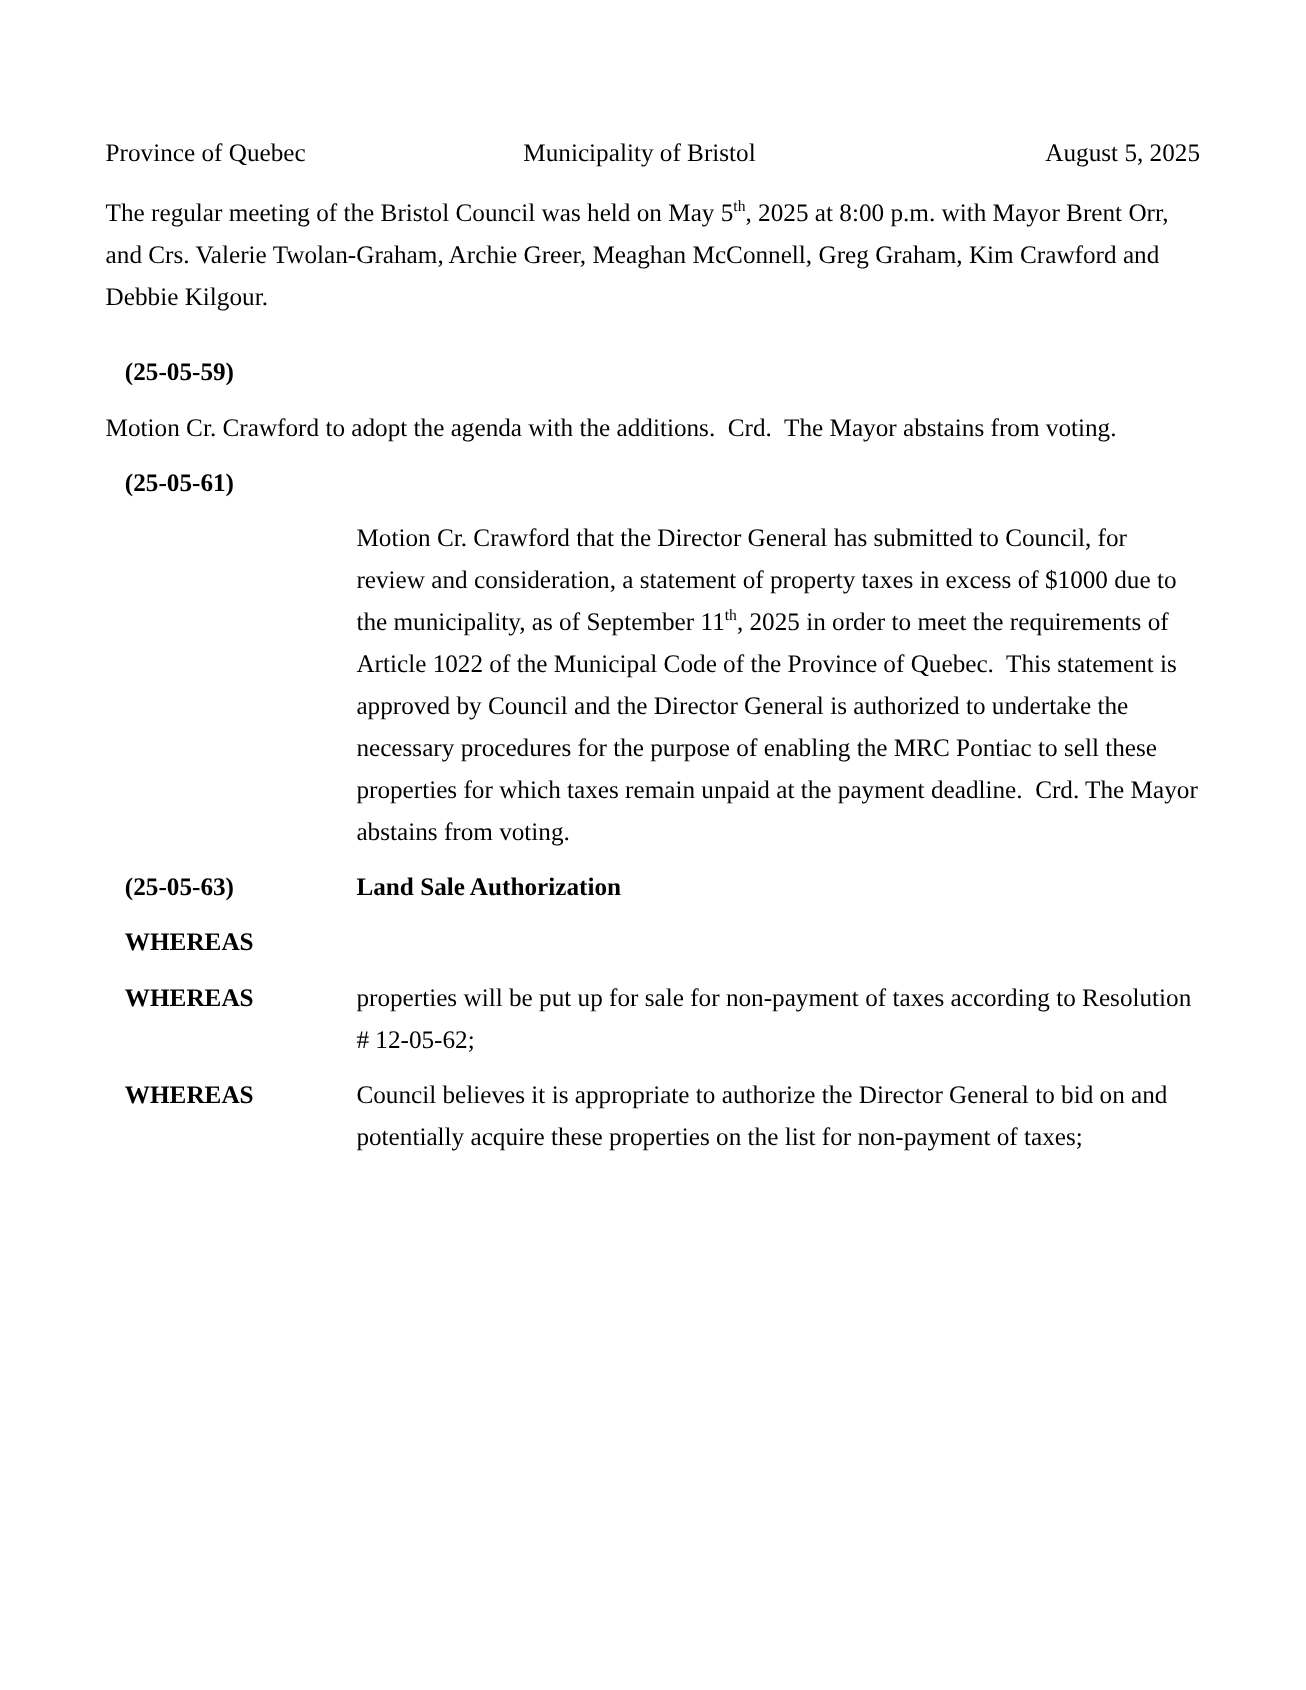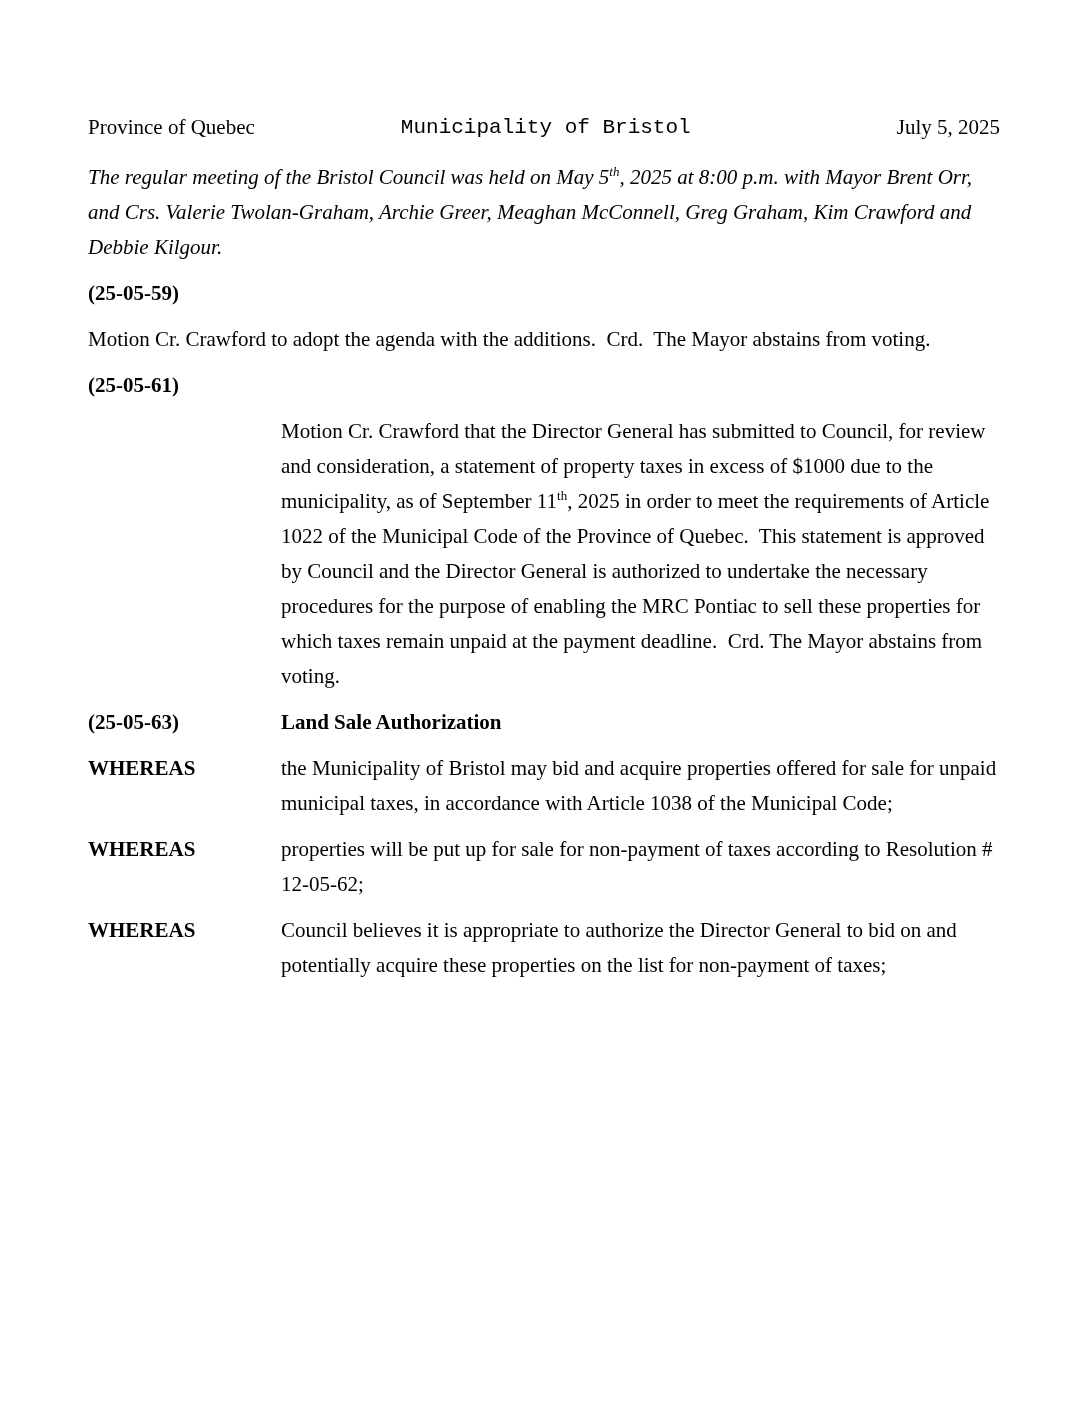--- a/index.html
+++ b/index.html
@@ -22,34 +22,33 @@
   }
   .doc-header {
     display: flex;
     margin-bottom: 15px;
     white-space: nowrap;
   }
   .doc-header .hdr-center {
     flex: 1;
     text-align: center;
     padding-right: 60px;
-    font-family: Liberation Mono, monospace;
   }
   .intro {
-    margin-bottom: 11px;
+    margin-bottom: 28px;
     white-space: pre-wrap;
-    font-style: italic;
   }
   .row {
     display: flex;
     margin-bottom: 11px;
   }
   .row .label {
     flex: 0 0 193px;
     font-weight: bold;
+    margin-left: 16px;
   }
   .row .body {
     flex: 1;
     white-space: pre-wrap;
   }
   .row .body.bold {
     font-weight: bold;
   }
   sup {
     font-size: 13px;
@@ -58,21 +57,21 @@
   }
 </style>
 </head>
 <body>
 
 <div class="page">
 
   <div class="doc-header">
     <span class="hdr-left">Province of Quebec</span>
     <span class="hdr-center">Municipality of Bristol</span>
-    <span class="hdr-right">July 5, 2025</span>
+    <span class="hdr-right">August 5, 2025</span>
   </div>
 
   <div class="intro">The regular meeting of the Bristol Council was held on May 5<sup>th</sup>, 2025 at 8:00 p.m. with Mayor Brent Orr, and Crs. Valerie Twolan-Graham, Archie Greer, Meaghan McConnell, Greg Graham, Kim Crawford and Debbie Kilgour.</div>
 
   <div class="row">
     <div class="label">(25-05-59)</div>
   </div>
 
   <div class="row">
     <div class="body">Motion Cr. Crawford to adopt the agenda with the additions.  Crd.  The Mayor abstains from voting.</div>
@@ -88,21 +87,20 @@
     <div class="body">Motion Cr. Crawford that the Director General has submitted to Council, for review and consideration, a statement of property taxes in excess of $1000 due to the municipality, as of September 11<sup>th</sup>, 2025 in order to meet the requirements of Article 1022 of the Municipal Code of the Province of Quebec.  This statement is approved by Council and the Director General is authorized to undertake the necessary procedures for the purpose of enabling the MRC Pontiac to sell these properties for which taxes remain unpaid at the payment deadline.  Crd. The Mayor abstains from voting.</div>
   </div>
 
   <div class="row">
     <div class="label">(25-05-63)</div>
     <div class="body bold">Land Sale Authorization</div>
   </div>
 
   <div class="row">
     <div class="label">WHEREAS</div>
-    <div class="body">the Municipality of Bristol may bid and acquire properties offered for sale for unpaid municipal taxes, in accordance with Article 1038 of the Municipal Code;</div>
   </div>
 
   <div class="row">
     <div class="label">WHEREAS</div>
     <div class="body">properties will be put up for sale for non-payment of taxes according to Resolution # 12-05-62;</div>
   </div>
 
   <div class="row">
     <div class="label">WHEREAS</div>
     <div class="body">Council believes it is appropriate to authorize the Director General to bid on and potentially acquire these properties on the list for non-payment of taxes;</div>

